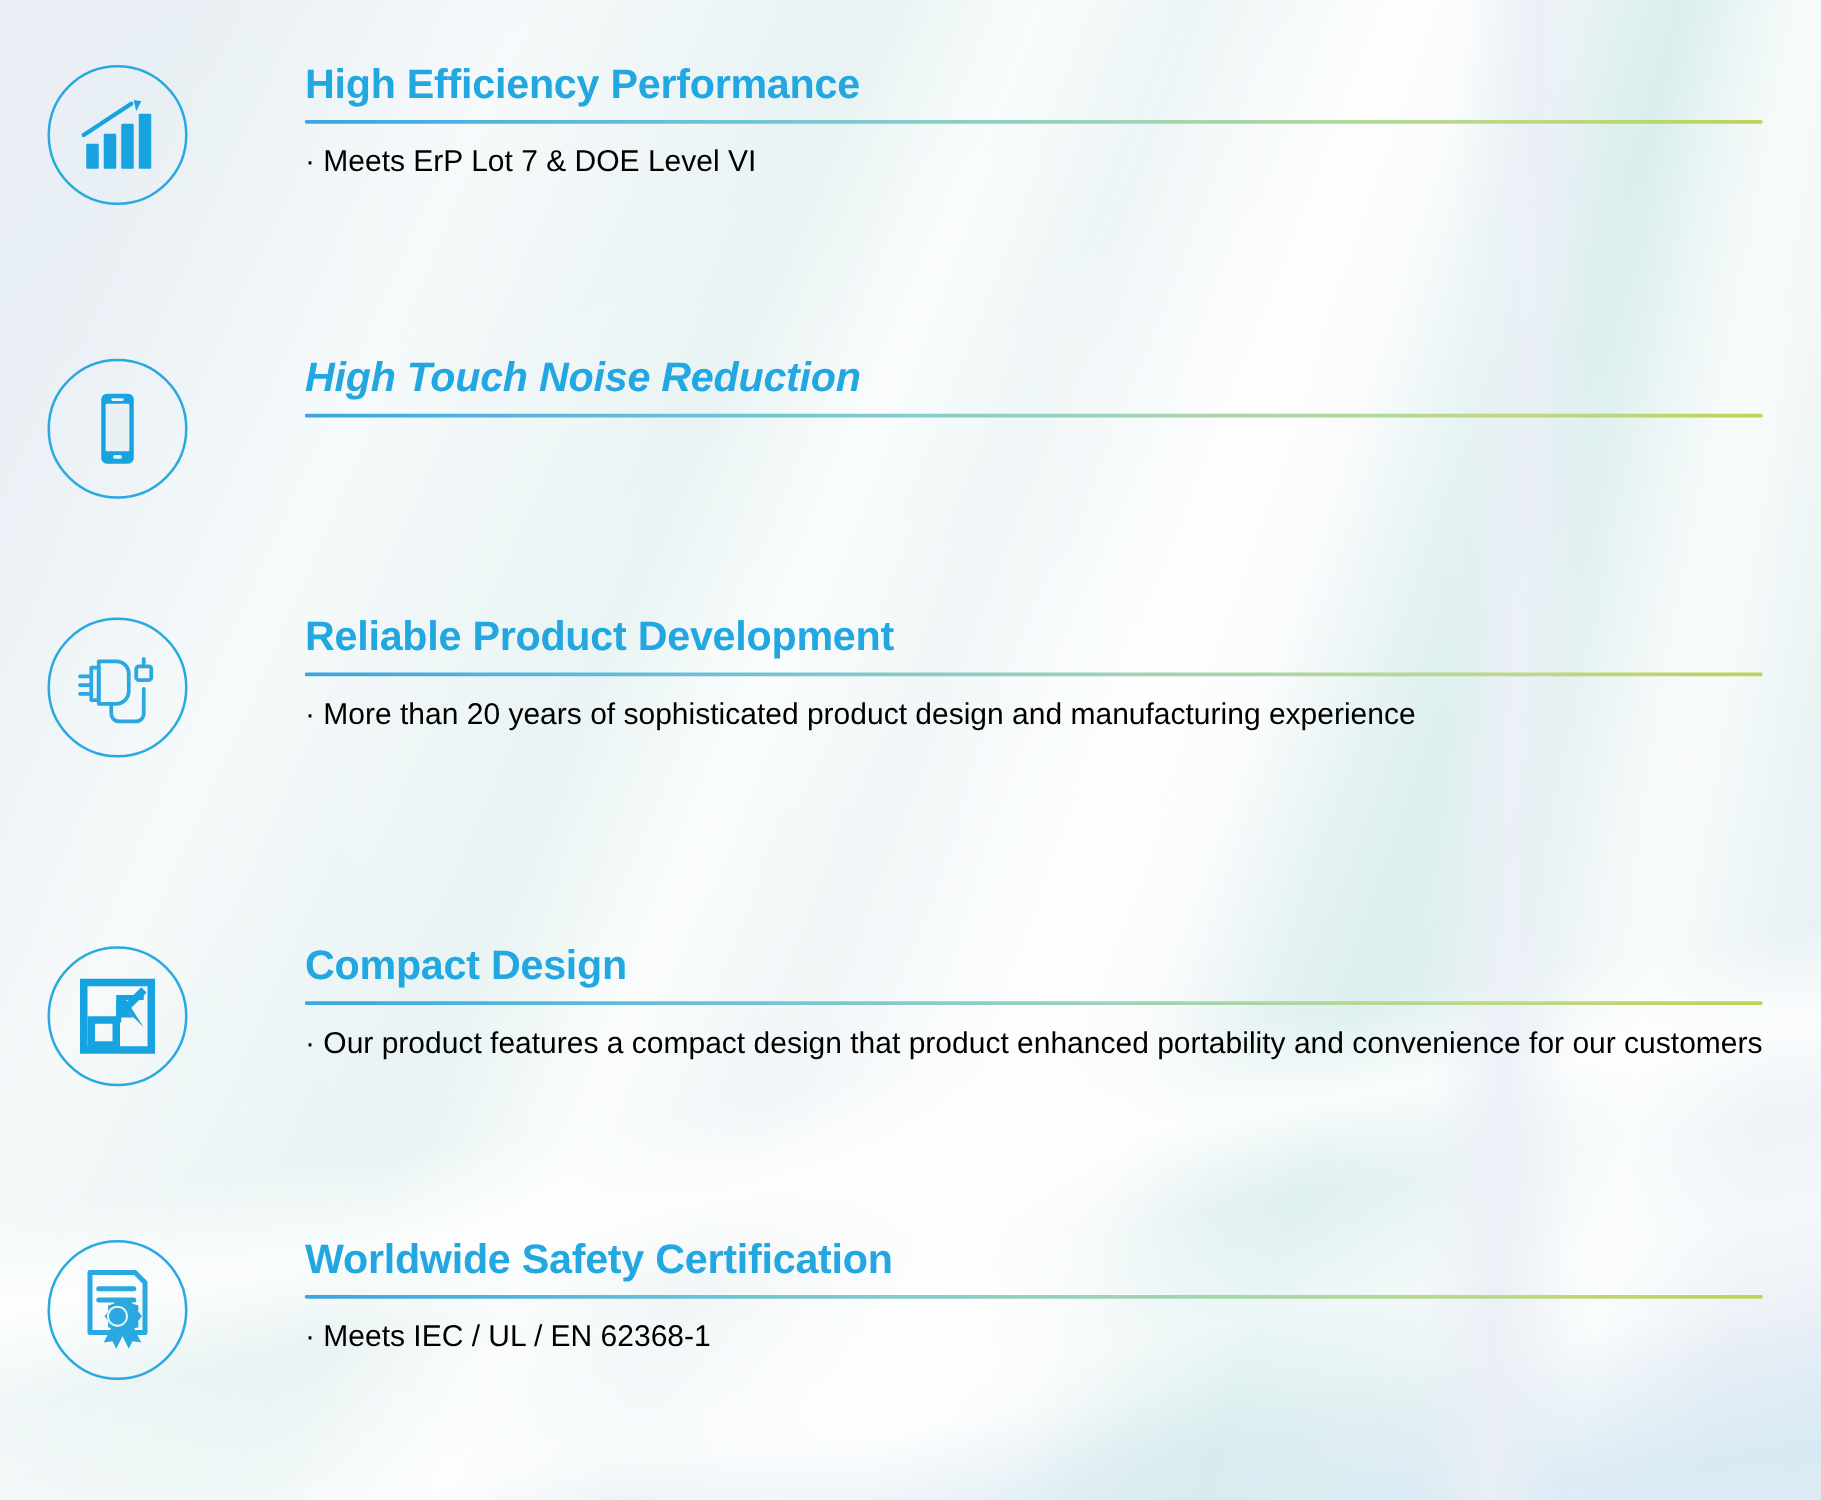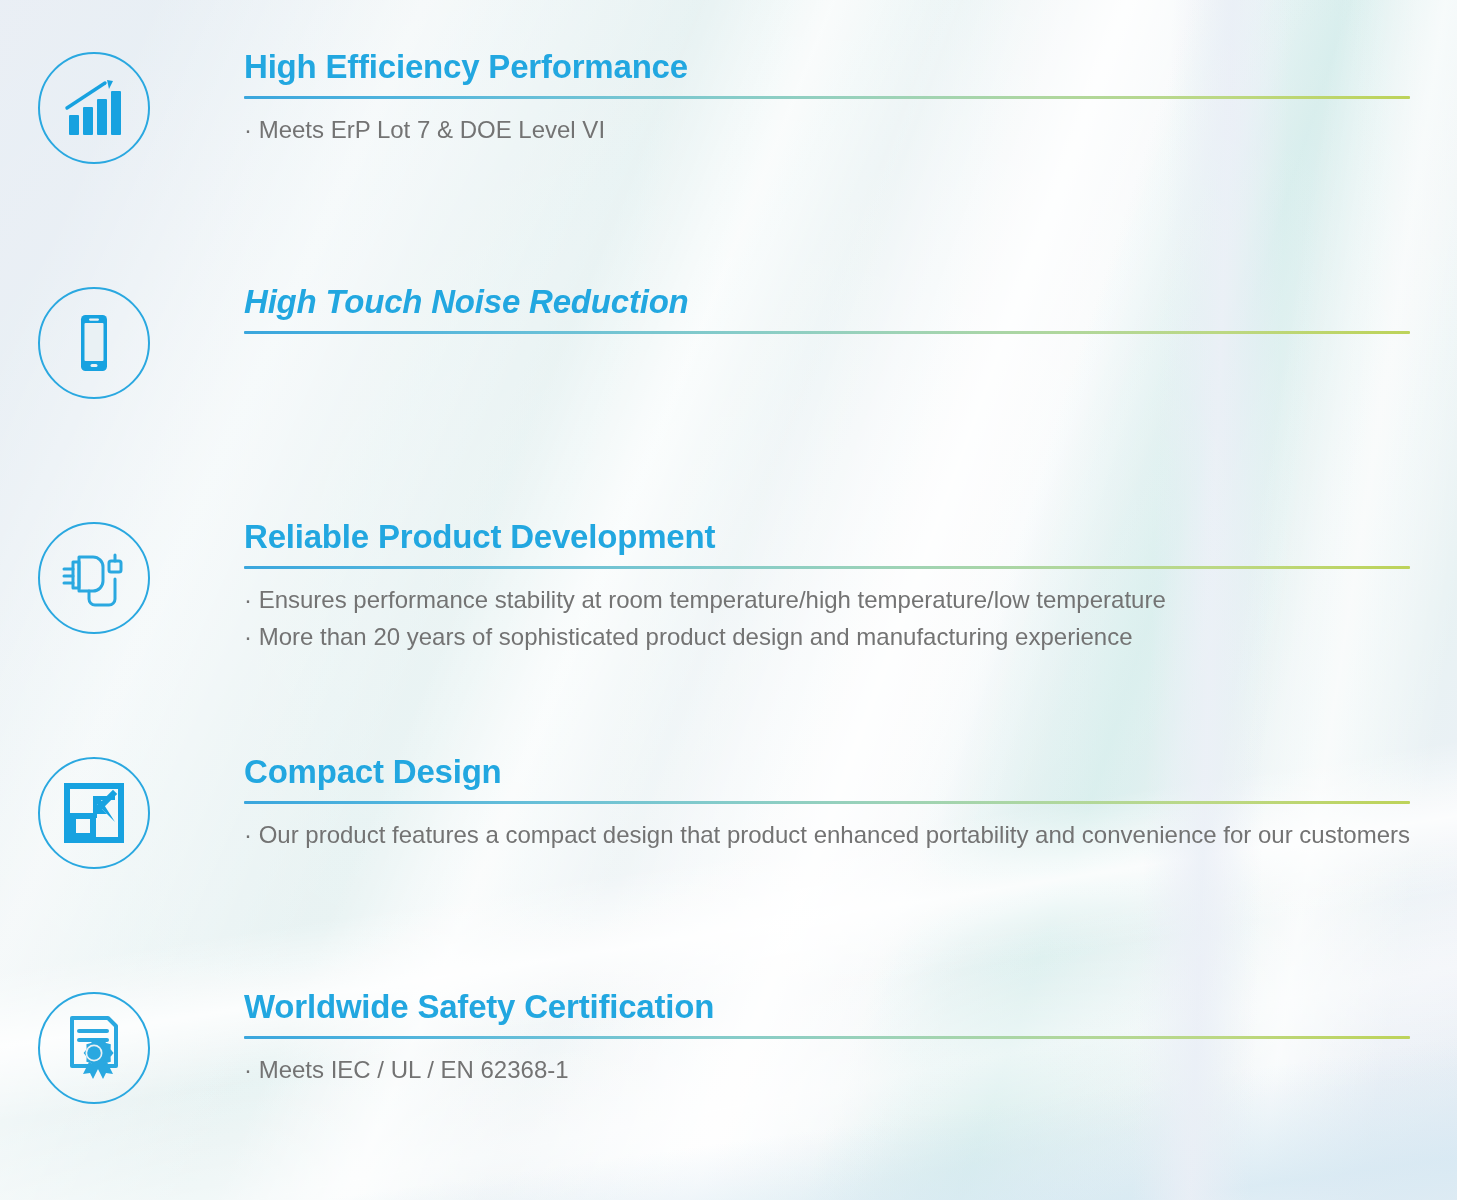--- a/index.html
+++ b/index.html
@@ -165,33 +165,33 @@
       #9ed3b6 56%,
       #b0d79d 70%,
       #bcd883 84%,
       #bdd460 97%,
       #bdd35a 100%);
     border-radius: 1px;
   }
 
   .bullets {
     font-size: 24px;
-    color: #737373;
+    color: #000000;
     line-height: 1.56;
     font-weight: 400;
   }
   .bullet {
     white-space: nowrap;
   }
   .bullet.wrap { white-space: normal; max-width: 1180px; }
 
   
   .f0 { top: 50px; }
   .f1 { top: 285px; font-style: italic; }
-  .f2 { top: 520px; }
+  .f2 { top: 492px; }
   .f3 { top: 755px; }
   .f4 { top: 990px; }
 </style>
 </head>
 <body>
 
 <div id="bg">
   <div class="swoosh sw1"></div>
   <div class="swoosh sw2"></div>
   <div class="swoosh sw3"></div>
@@ -267,21 +267,20 @@
               <path d="M56 10 v6"></path>
             </g>
           </svg>
         </span>
       </div>
     </div>
     <div class="body-col">
       <div class="feature-title">Reliable Product Development</div>
       <div class="divider"></div>
       <div class="bullets">
-        <div class="bullet">· Ensures performance stability at room temperature/high temperature/low temperature</div>
         <div class="bullet">· More than 20 years of sophisticated product  design and manufacturing experience</div>
       </div>
     </div>
   </div>
 
   <div class="feature f3">
     <div class="icon-wrap">
       <div class="icon-circle">
         <span>
           <svg width="62" height="62" viewBox="0 0 62 62">

